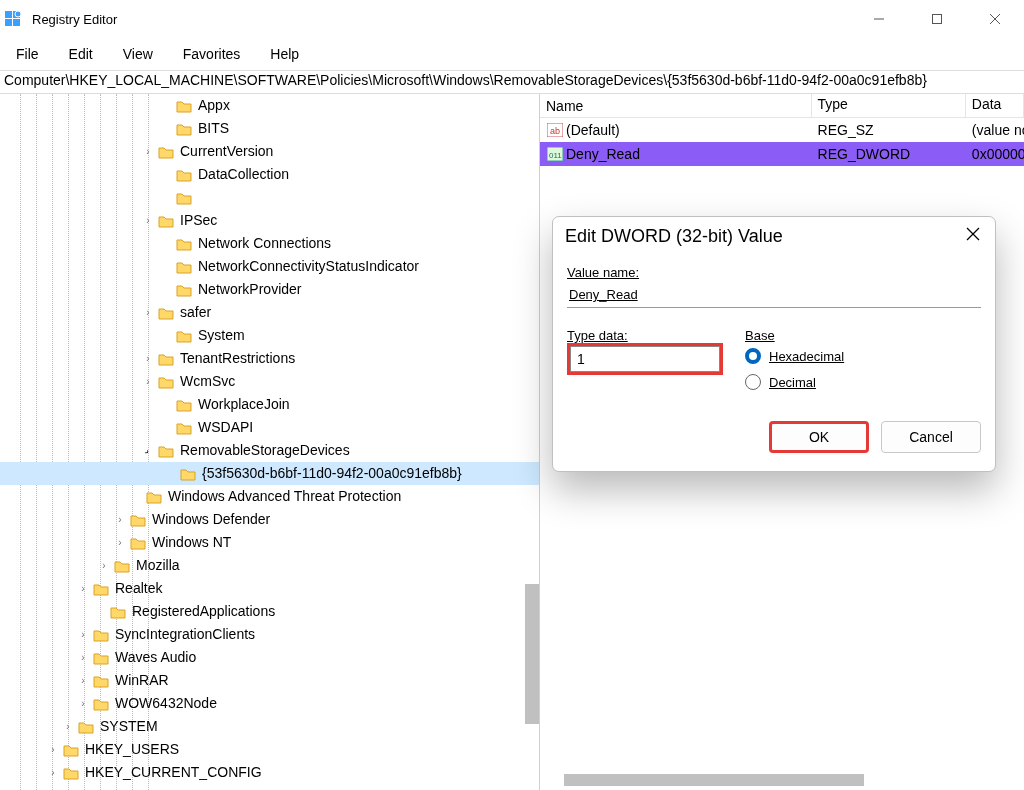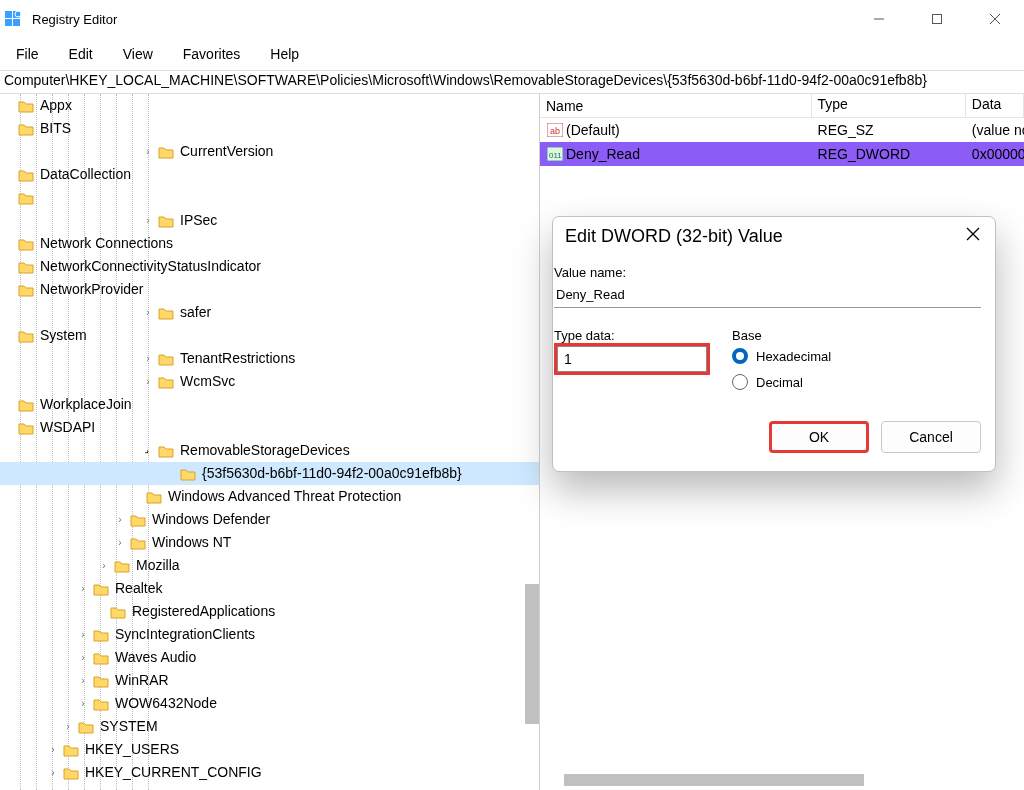--- a/index.html
+++ b/index.html
@@ -32,21 +32,21 @@
 .row { display: flex; align-items: center; height: 23px; white-space: nowrap; }
 .caret { width: 16px; height: 16px; display:flex; align-items:center; justify-content:center; color:#777; font-size:10px; margin-right:2px; }
 .caret.spacer { visibility: hidden; }
 .folder { margin-right: 6px; display:inline-block; }
 .folder svg { width: 16px; height: 14px; display:block; }
 .lv2 { padding-left: 45px; }
 .lv3 { padding-left: 60px; }
 .lv4 { padding-left: 75px; }
 .lv6 { padding-left: 128px; }
 .lv7 { padding-left: 140px; }
-.lv7b { }
+.lv7b { padding-left: 158px; }
 .lv8 { padding-left: 180px; }
 .row.sel { background: #cde8ff; }
 .row.sel .lbl { background: #cde8ff; }
 
 
 .guides { position:absolute; left:0; top:0; bottom:0; right:0; pointer-events:none; }
 .guides .g { position:absolute; top:0; bottom:0; border-left:1px dotted #bbb; }
 
 
 .vthumb { position:absolute; right:0; top:490px; width:14px; height:140px; background:#c0c0c0; border-radius:0; }
@@ -65,21 +65,21 @@
 .col-data { width:60px; }
 
 
 .dlg { position:absolute; left:552px; top:216px; width:444px; height:256px;
        background:#fff; border:1px solid #c0c0c0; border-radius:7px;
        box-shadow: 0 18px 38px rgba(0,0,0,.28); font-size:13px; }
 .dlg .dlgtitle { height:38px; display:flex; align-items:center; padding:0 12px; font-size:18px; }
 .dlg .dlgtitle .spacer { flex:1; }
 .dlg .closex { width:20px; height:20px; }
 .dlg .closex line { stroke:#000; stroke-width:1.3; }
-.dlg .body { padding: 4px 14px 0 1px; }
+.dlg .body { padding: 4px 14px 0 14px; text-decoration: underline; }
 .dlg label.sec { display:block; color:#000; margin-top:6px; }
 .dlg .vn { height:26px; border-bottom:1px solid #999; display:flex; align-items:center; padding:0 2px; margin-top:2px; }
 .dlg .vdrow { display:flex; gap:18px; margin-top:14px; }
 .dlg .vdcol { flex:0 0 160px; }
 .dlg input.vd { width:150px; height:26px; border:1px solid #888; padding:1px 6px; outline:none; font-size:14px; }
 .dlg .redbox { border:3px solid #e53935; display:inline-block; padding:0; }
 .dlg fieldset.base { border:0; padding:0; }
 .dlg .base .opt { height:26px; display:flex; align-items:center; gap:8px; }
 .dlg .radio { width:16px; height:16px; border:1px solid #666; border-radius:50%; display:inline-flex; align-items:center; justify-content:center; }
 .dlg .radio.checked { border:4px solid #0067c0; }

